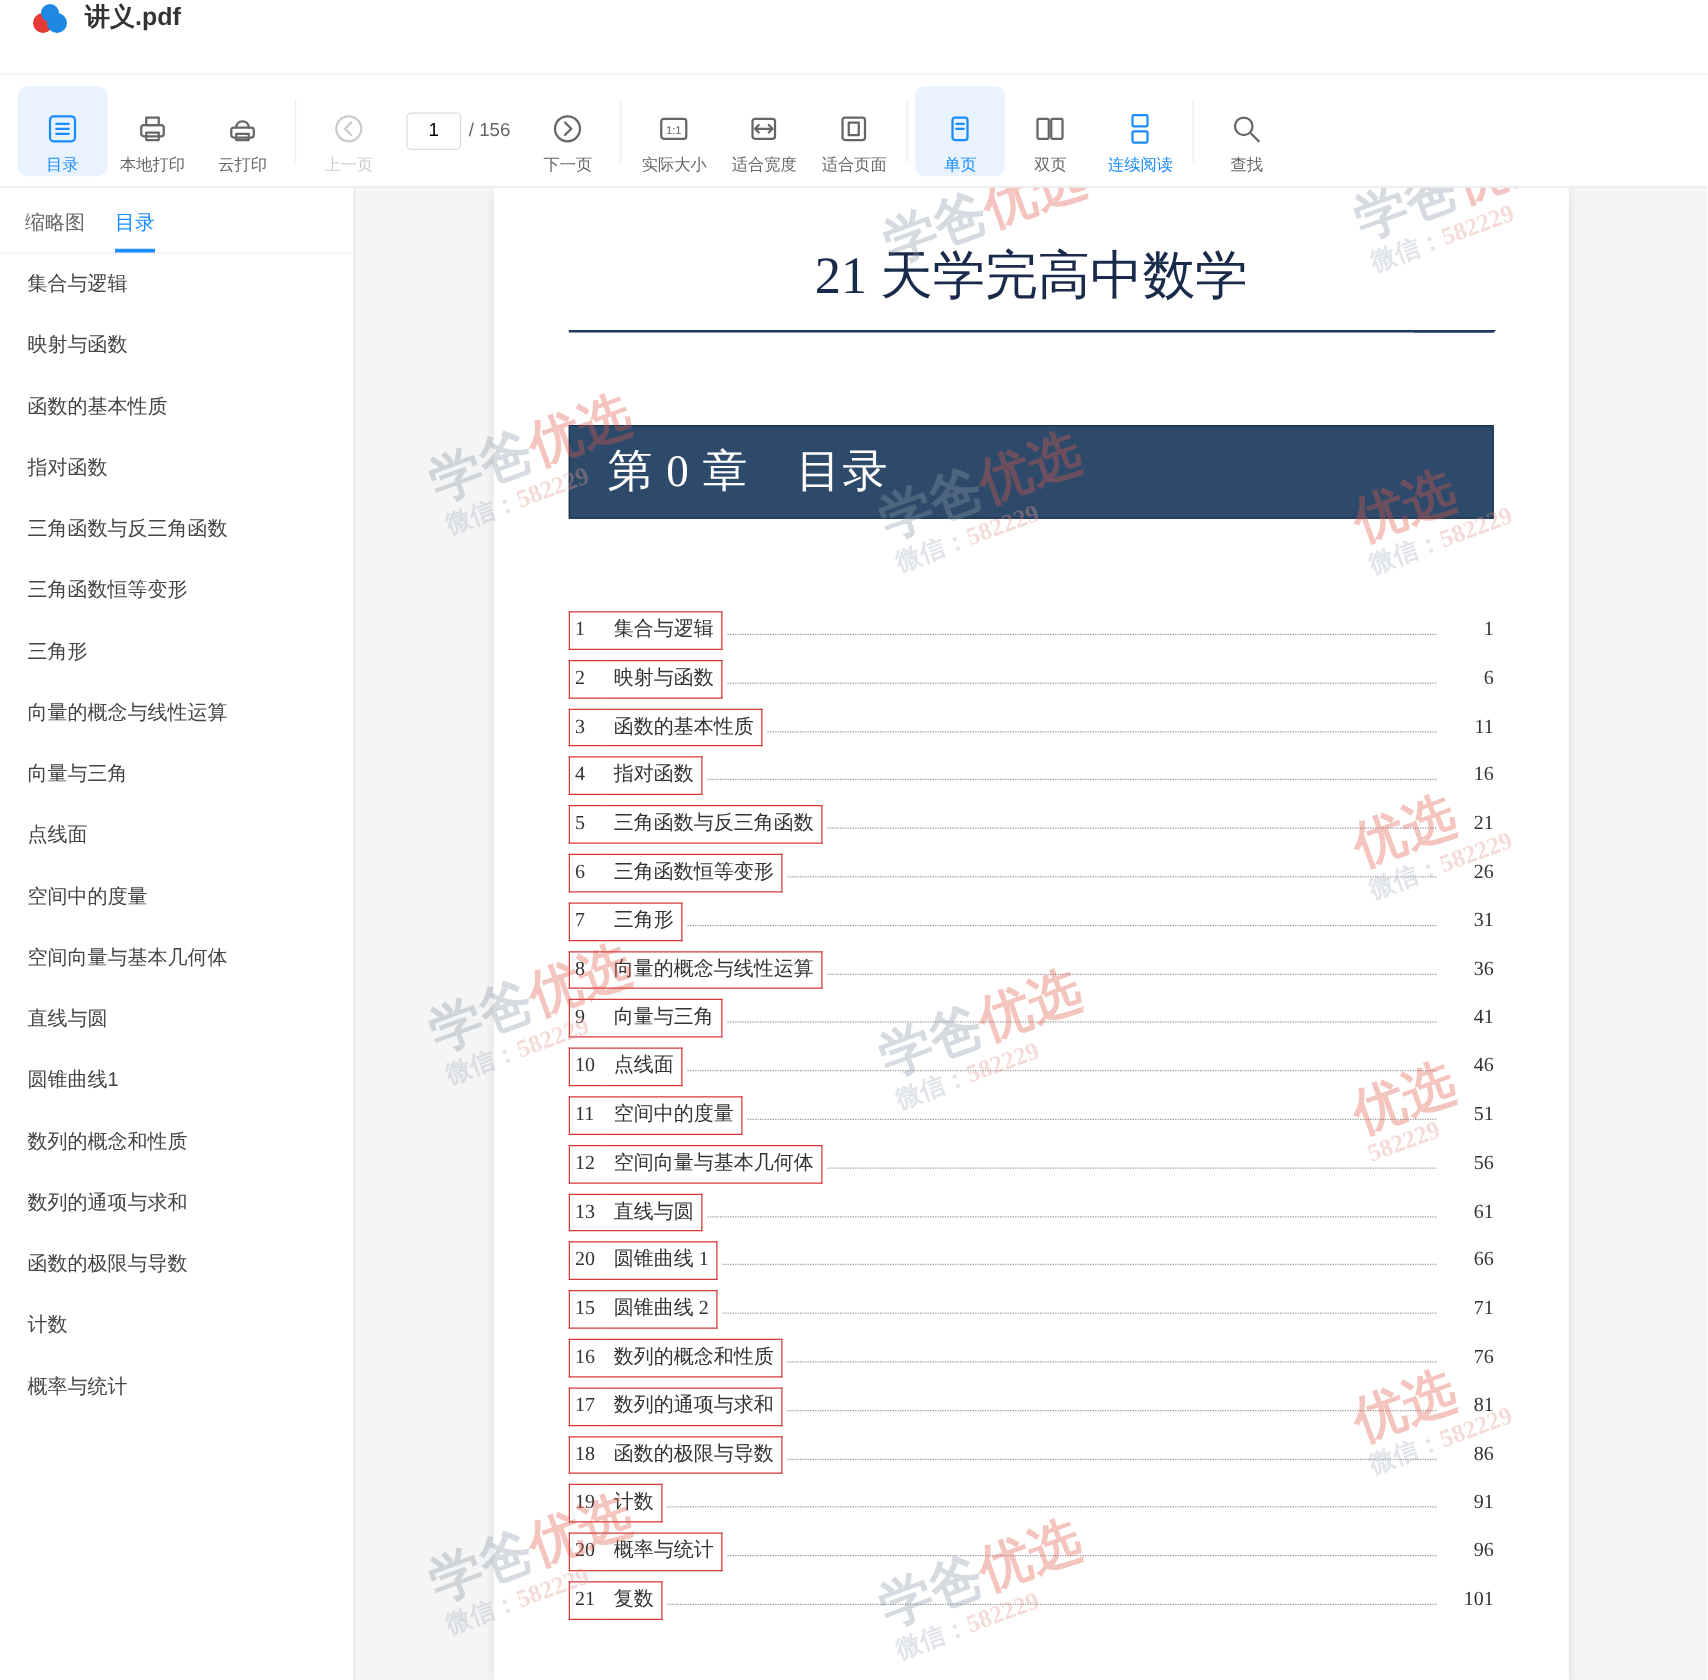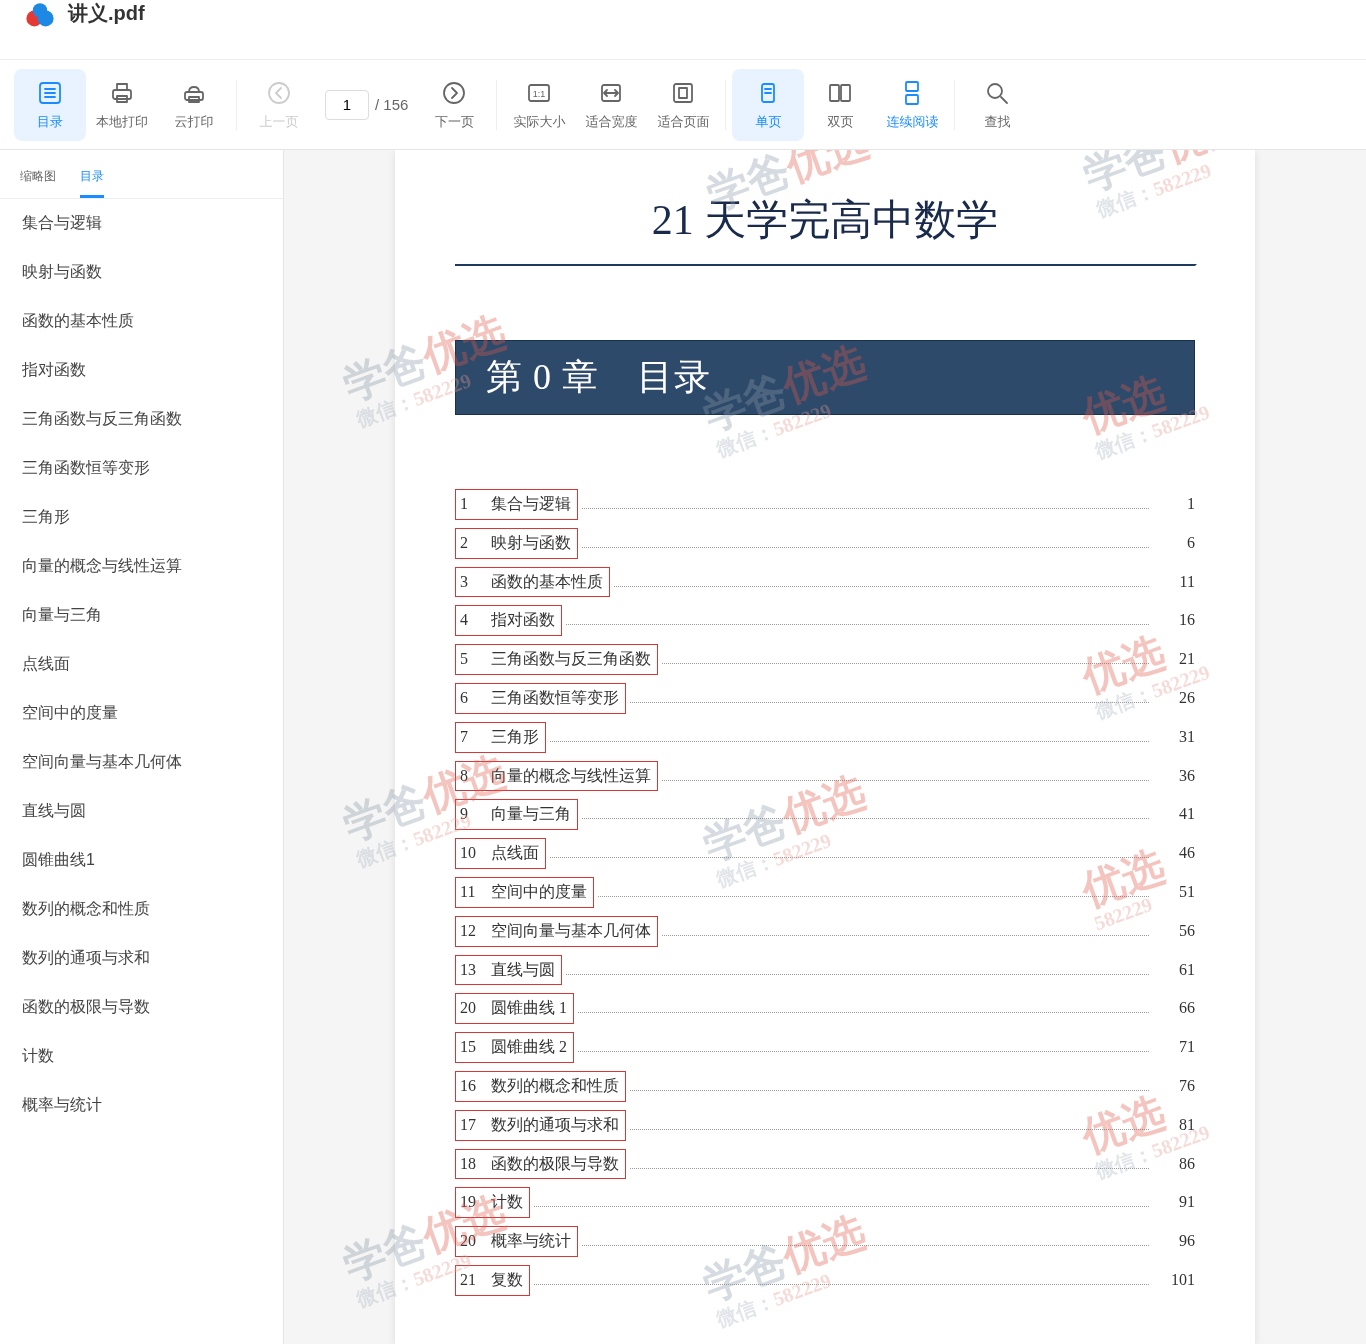--- a/index.html
+++ b/index.html
@@ -6,34 +6,34 @@
 body { font-family: "Microsoft YaHei", sans-serif; font-size: 14px; color: #333; background: #fff; width: 1366px; height: 1344px; overflow: hidden; position: relative; }
 
 
 .header { height: 60px; display: flex; align-items: flex-start; padding: 0 24px; border-bottom: 1px solid #eee; }
 .logo { width: 32px; height: 32px; margin-right: 12px; position: relative; }
 .logo svg { width: 32px; height: 32px; }
 .file-title { font-size: 20px; font-weight: 600; color: #333; }
 
 
 .toolbar { height: 90px; display: flex; align-items: center; padding: 0 14px; gap: 0; border-bottom: 1px solid #e5e5e5; background: #fff; position: relative; z-index: 5; }
-.tb-btn { display: flex; flex-direction: column; align-items: center; justify-content: center; width: 72px; height: 72px; cursor: pointer; color: #666; font-size: 13px; border-radius: 8px; position: relative; }
+.tb-btn { display: flex; flex-direction: column; align-items: center; justify-content: flex-end; width: 72px; height: 72px; cursor: pointer; color: #666; font-size: 13px; border-radius: 8px; position: relative; }
 .tb-btn.active { background: #e8f3ff; color: #1a8cff; }
 .tb-btn.blue { color: #1a8cff; }
 .tb-btn.disabled { color: #ccc; }
 .tb-btn .ic { width: 28px; height: 28px; display: flex; align-items: center; justify-content: center; margin-bottom: 6px; }
 .tb-divider { width: 1px; height: 50px; background: #eee; margin: 0 6px; }
 .page-input-wrap { display: flex; align-items: center; margin: 0 10px; font-size: 15px; color: #666; }
 .page-input { width: 44px; height: 30px; border: 1px solid #ddd; border-radius: 4px; text-align: center; font-size: 15px; margin-right: 6px; }
 
 
 .main { display: flex; height: calc(100% - 150px); }
 .sidebar { width: 284px; border-right: 1px solid #e5e5e5; display: flex; flex-direction: column; background: #fff; position: relative; z-index: 3; }
 .side-tabs { display: flex; padding: 12px 20px 0; gap: 24px; border-bottom: 1px solid #eee; }
-.side-tab { padding: 6px 0 10px; font-size: 12px; color: #666; cursor: pointer; border-bottom: 3px solid transparent; }
+.side-tab { padding: 6px 0 10px; font-size: 16px; color: #666; cursor: pointer; border-bottom: 3px solid transparent; }
 .side-tab.active { color: #1a8cff; border-bottom-color: #1a8cff; font-weight: 500; }
 .side-list { flex: 1; overflow-y: auto; }
 .side-item { padding: 14px 22px; font-size: 16px; color: #444; cursor: pointer; }
 
 
 .content { flex: 1; background: #f5f5f5; display: flex; justify-content: center; padding: 0; position: relative; overflow: hidden; }
 .page { width: 100%; max-width: 860px; background: #fff; box-shadow: 0 2px 8px rgba(0,0,0,.1); padding: 20px 60px 40px; position: relative; }
 .doc-title { font-family: "SimSun", serif; font-size: 42px; text-align: center; margin: 22px 0 16px; font-weight: 400; color: #1a2a4a; }
 .title-rule { position: relative; height: 16px; margin: 0 0 60px; border-top: 2px solid #1f3a5f; }
 .title-rule::after { content: ""; position: absolute; right: -2px; top: -2px; width: 64px; height: 14px; border-top: 2px solid #1f3a5f; transform: skewX(-45deg); transform-origin: right top; }

